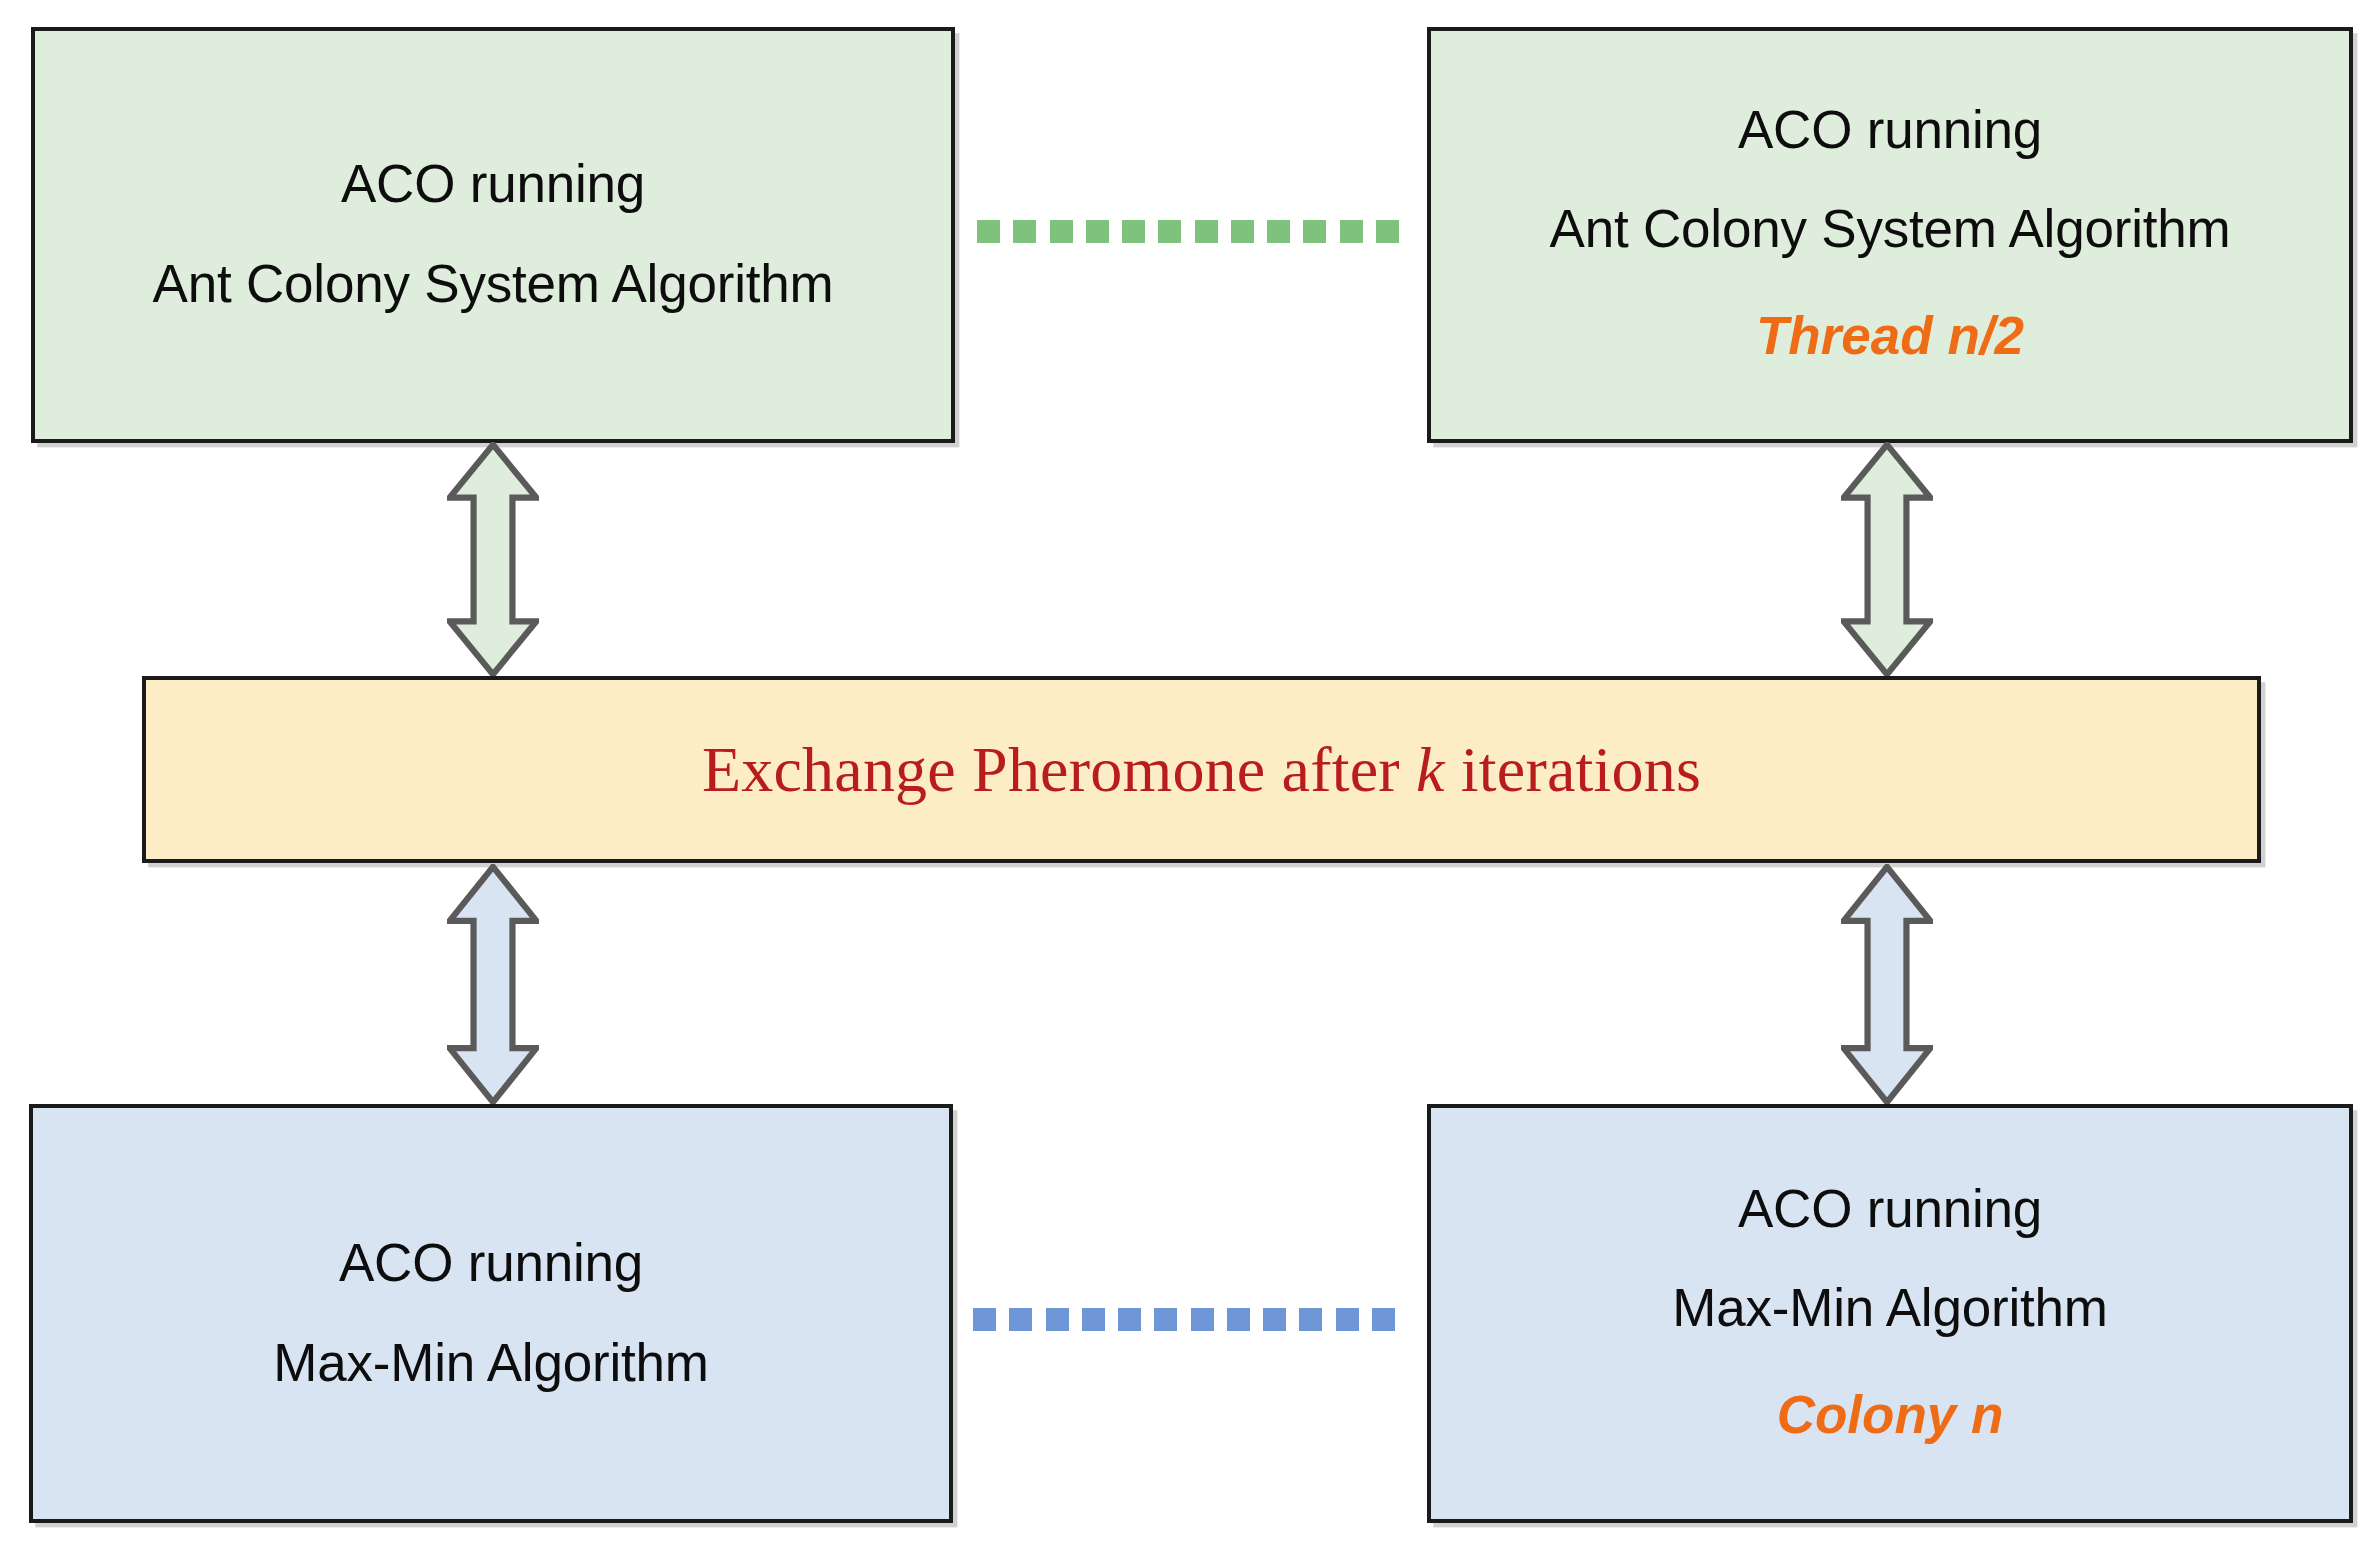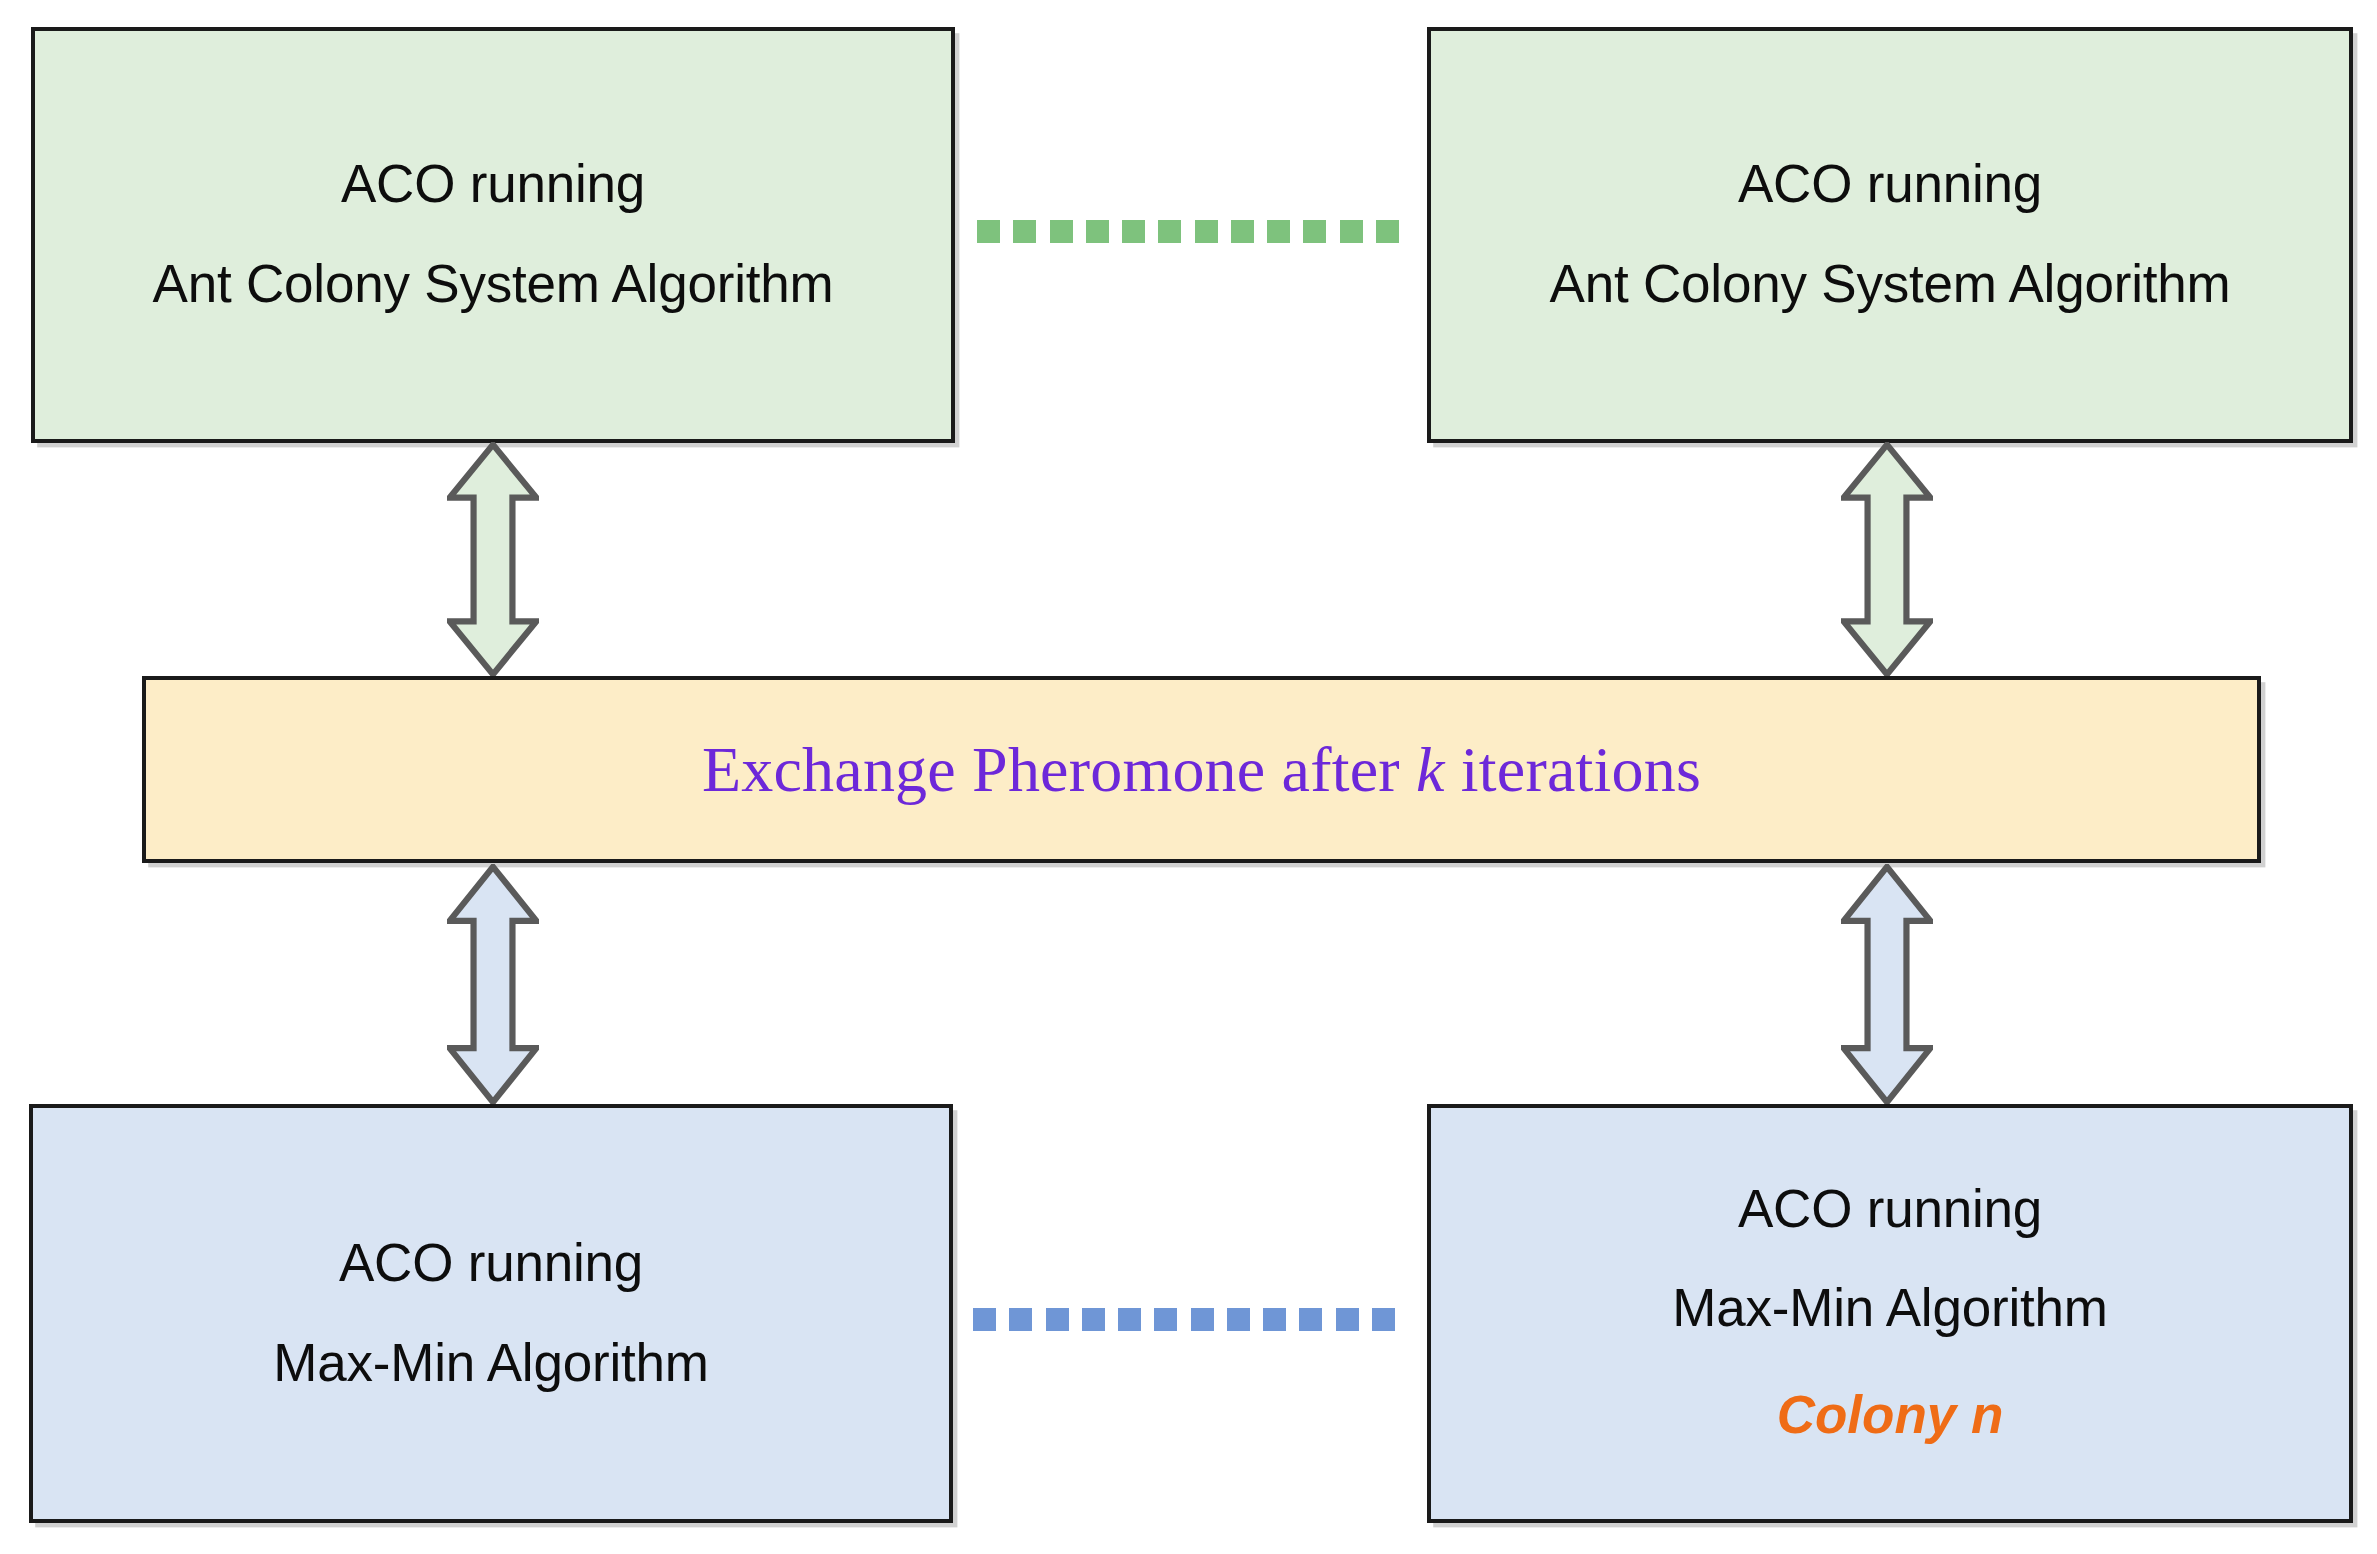--- a/index.html
+++ b/index.html
@@ -53,21 +53,21 @@
   }
 
   
   .node-box.green .node-thread,
   .node-box.blue  .node-thread { margin-top: 5.3px; }
 
   
   .exchange-text {
     font-family: "Liberation Serif", serif;
     font-size: 64px;
-    color: #6d28d9;
+    color: #b91c1c;
     white-space: nowrap;
     letter-spacing: 0.2px;
   }
   .exchange-text .var {
     font-style: italic;
   }
 
   
   .dashed-link {
     position: absolute;
@@ -94,20 +94,21 @@
 <div id="canvas">
 
   <div class="node-box green" style="left:31px; top:26.5px; width:924px; height:416px;">
     <div class="node-line">ACO running</div>
     <div class="node-line">Ant Colony System Algorithm</div>
   </div>
 
   <div class="node-box green" style="left:1427px; top:26.5px; width:926px; height:416px;">
     <div class="node-line">ACO running</div>
     <div class="node-line">Ant Colony System Algorithm</div>
+    <div class="node-thread">Thread n/2</div>
   </div>
 
   <div class="dashed-link dashed-green" style="left:977px; top:220px; width:438px;">
     <div class="seg" style="left:0px;"></div>
     <div class="seg" style="left:36px;"></div>
     <div class="seg" style="left:73px;"></div>
     <div class="seg" style="left:109px;"></div>
     <div class="seg" style="left:145px;"></div>
     <div class="seg" style="left:181px;"></div>
     <div class="seg" style="left:218px;"></div>

